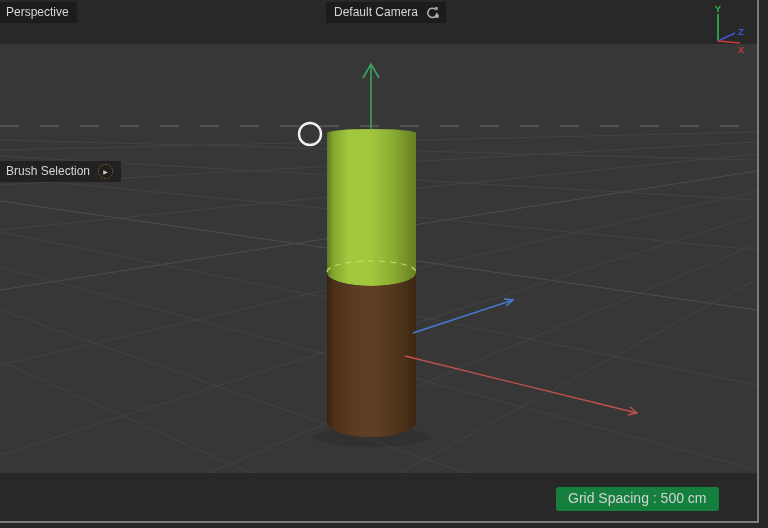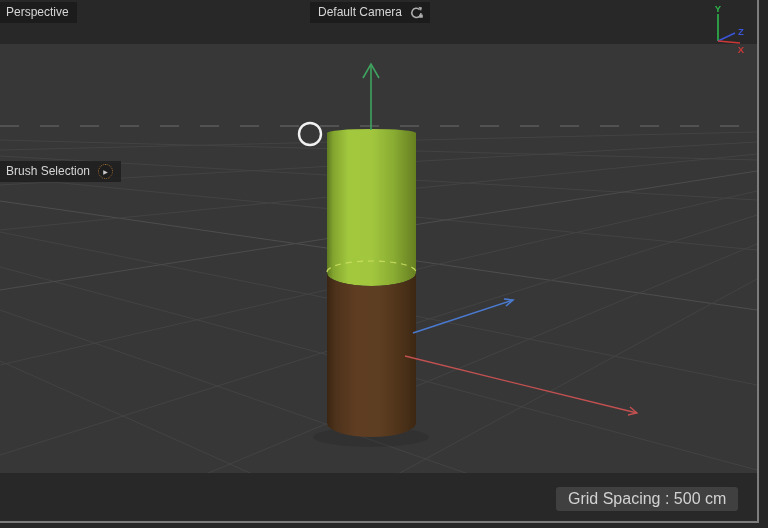--- a/index.html
+++ b/index.html
@@ -13,28 +13,28 @@
   .scene-svg{position:absolute;left:0;top:0;}
   .chip{
     position:absolute;
     background:rgba(27,27,27,0.92);
     color:#d6d6d6;
     font-size:12px;
     line-height:15px;
     padding:3px 8px 3px 6px;
     white-space:nowrap;
   }
-  .chip-camera{display:flex;align-items:center;gap:7px;padding:3px 6px 3px 8px;}
+  .chip-camera{display:flex;align-items:center;gap:7px;padding:3px 6px 3px 8px;margin-left:16px;}
   .chip-brush{display:flex;align-items:center;gap:8px;background:rgba(27,27,27,0.8);}
   .chip-grid{
     border-radius:3px;
     padding:4px 12px 5px 12px;
-    background:#404040;
+    background:#15803d;
     color:#d2d2d2;
-    font-size:16px;
+    font-size:14px;
   }
   .play-circle{
     width:13px;height:13px;border-radius:50%;
     border:1px dotted #a06c33;background:#1d1d1d;
     display:flex;align-items:center;justify-content:center;
     font-family:"DejaVu Sans", sans-serif;
     font-size:6px;color:#c9c9c9;padding:0;line-height:1;
   }
   .frame-right{position:absolute;left:757px;top:0;width:2px;height:523px;background:#7c7c7c;}
   .frame-bottom{position:absolute;left:0;top:521px;width:759px;height:2px;background:#7c7c7c;}

